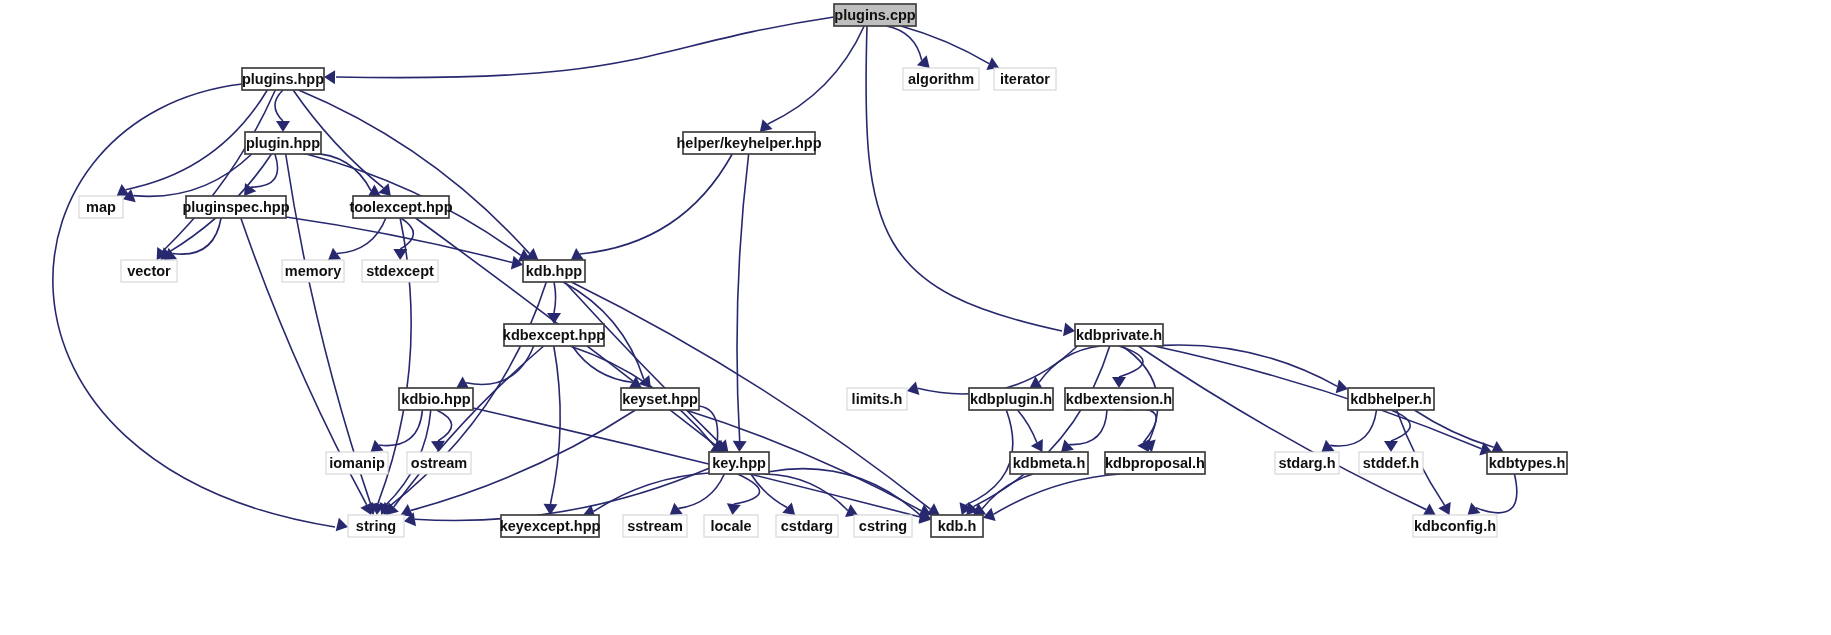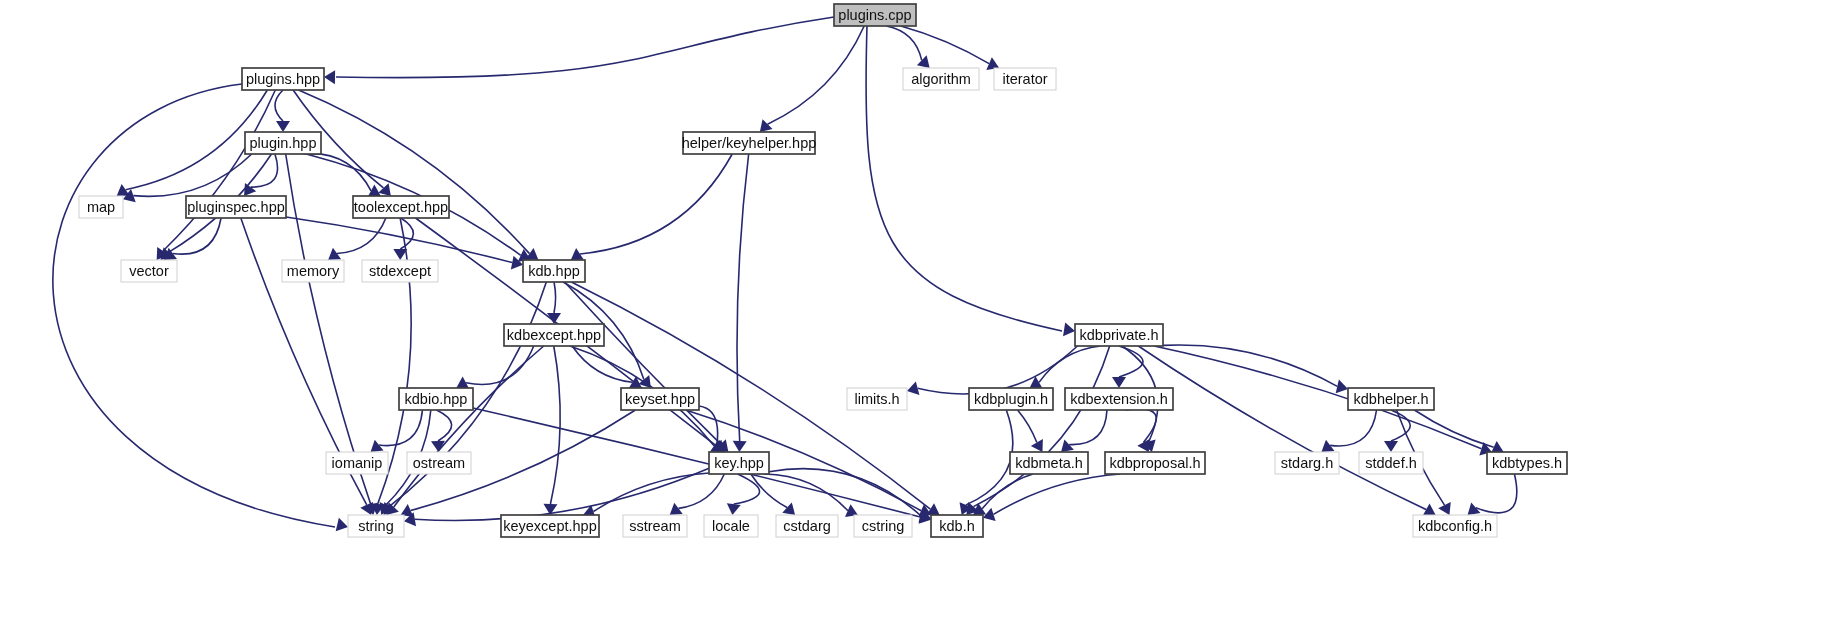--- a/index.html
+++ b/index.html
@@ -11,20 +11,21 @@
   body {
     width: 1831px;
     height: 635px;
     font-family: "Liberation Sans", sans-serif;
     overflow: hidden;
   }
   #graph-root {
     position: relative;
     width: 1831px;
     height: 575px;
+    font-weight: bold;
   }
   svg#dep-graph {
     display: block;
     width: 1831px;
     height: 635px;
   }
   .edge-path {
     fill: none;
     stroke: #27286e;
     stroke-width: 1.6px;

